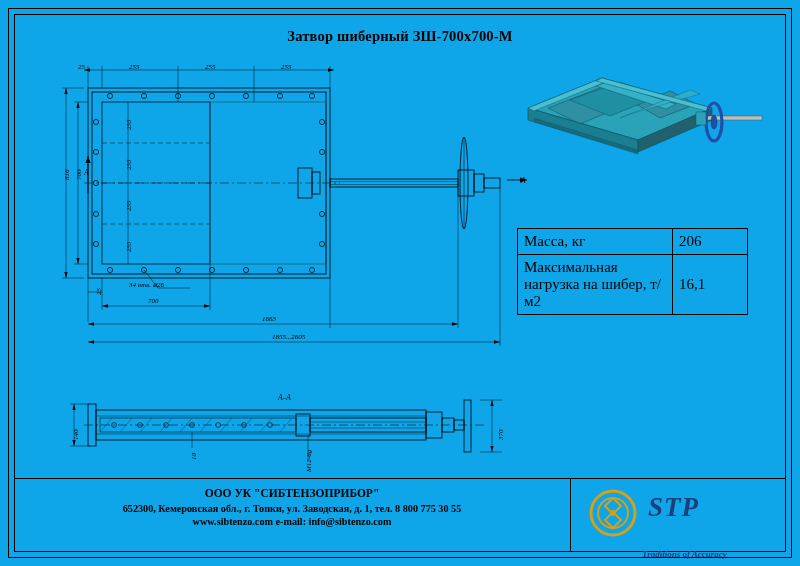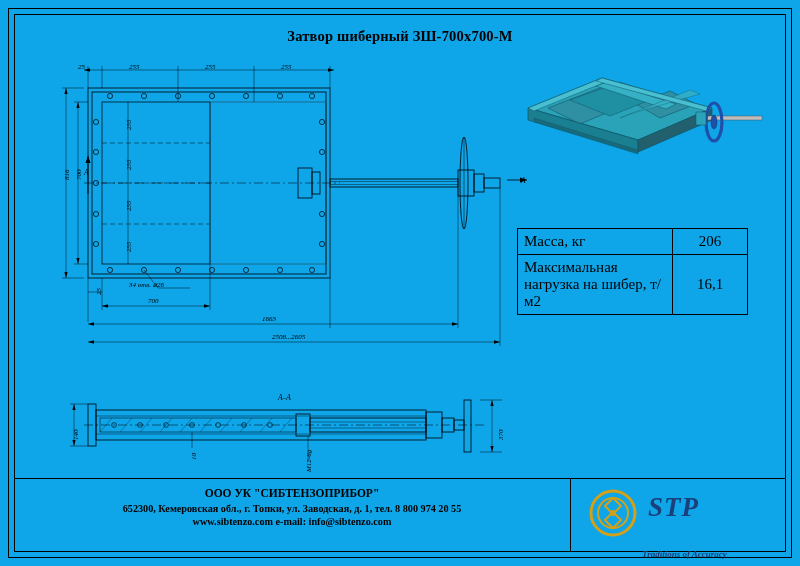--- a/index.html
+++ b/index.html
@@ -86,21 +86,21 @@
     font-size: 15px;
     font-family: "Liberation Serif", serif;
   }
   .spec-table td {
     border: 1px solid #000;
     padding: 4px 6px;
     vertical-align: middle;
   }
   .spec-table td.val {
     width: 62px;
-    text-align: center;
+    text-align: left;
   }
   
   .bottom-sep {
     position: absolute;
     left: 15px; top: 478px;
     width: 770px; height: 1px;
     background: #000;
   }
   .bottom-vsep {
     position: absolute;
@@ -312,21 +312,21 @@
   </svg>
   <svg style="position:absolute;left:505px;top:160px;width:26px;height:40px;">
     <line x1="2" y1="20" x2="22" y2="20" stroke="#000" stroke-width="0.8"></line>
     <polygon points="22,20 15,17.5 15,22.5" fill="#000"></polygon>
   </svg>
 
   <div class="dimtext vert" style="left:95px;top:295px;">25</div>
   <div class="label-note" style="left:129px;top:281px;">34 отв. ⌀26</div>
   <div class="dimtext" style="left:148px;top:297px;">700</div>
   <div class="dimtext" style="left:262px;top:315px;">1663</div>
-  <div class="dimtext" style="left:272px;top:333px;">2508...2605</div>
+  <div class="dimtext" style="left:272px;top:333px;">1855...2605</div>
 
   <svg class="model" viewBox="0 0 270 130">
 
     <polygon points="18,48 92,18 202,48 128,80" fill="#2aa3b8" stroke="#0d5666" stroke-width="0.7"></polygon>
 
     <polygon points="38,48 92,27 122,42 70,64" fill="#2f8fa3" stroke="#0d5666" stroke-width="0.6"></polygon>
     <polygon points="126,44 160,31 186,44 150,58" fill="#2f8fa3" stroke="#0d5666" stroke-width="0.6"></polygon>
 
     <polygon points="18,48 128,80 128,92 18,60" fill="#1b7f92" stroke="#0d5666" stroke-width="0.7"></polygon>
 
@@ -437,21 +437,21 @@
   <div class="dimtext vert" style="left:72px;top:440px;">140</div>
   <div class="dimtext vert" style="left:497px;top:440px;">370</div>
   <div class="dimtext vert" style="left:190px;top:460px;">10</div>
   <div class="dimtext vert" style="left:305px;top:472px;">М12-6g</div>
 
   <div class="bottom-sep"></div>
   <div class="bottom-vsep"></div>
 
   <div class="company">
     <div>ООО УК "СИБТЕНЗОПРИБОР"</div>
-    <div class="addr">652300, Кемеровская обл., г. Топки, ул. Заводская, д. 1, тел. 8 800 974 20 55</div>
+    <div class="addr">652300, Кемеровская обл., г. Топки, ул. Заводская, д. 1, тел. 8 800 775 30 55</div>
     <div class="site">www.sibtenzo.com e-mail: info@sibtenzo.com</div>
   </div>
 
   <div class="logo-wrap">
     <svg class="logo-mark" viewBox="0 0 50 50">
       <circle cx="25" cy="25" r="22" fill="none" stroke="#d4a017" stroke-width="3"></circle>
       <circle cx="25" cy="25" r="15" fill="none" stroke="#d4a017" stroke-width="2"></circle>
       <path d="M25 10 L33 18 L25 26 L17 18 Z" fill="none" stroke="#d4a017" stroke-width="2"></path>
       <path d="M25 24 L33 32 L25 40 L17 32 Z" fill="none" stroke="#d4a017" stroke-width="2"></path>
       <circle cx="25" cy="25" r="3" fill="#d4a017"></circle>

